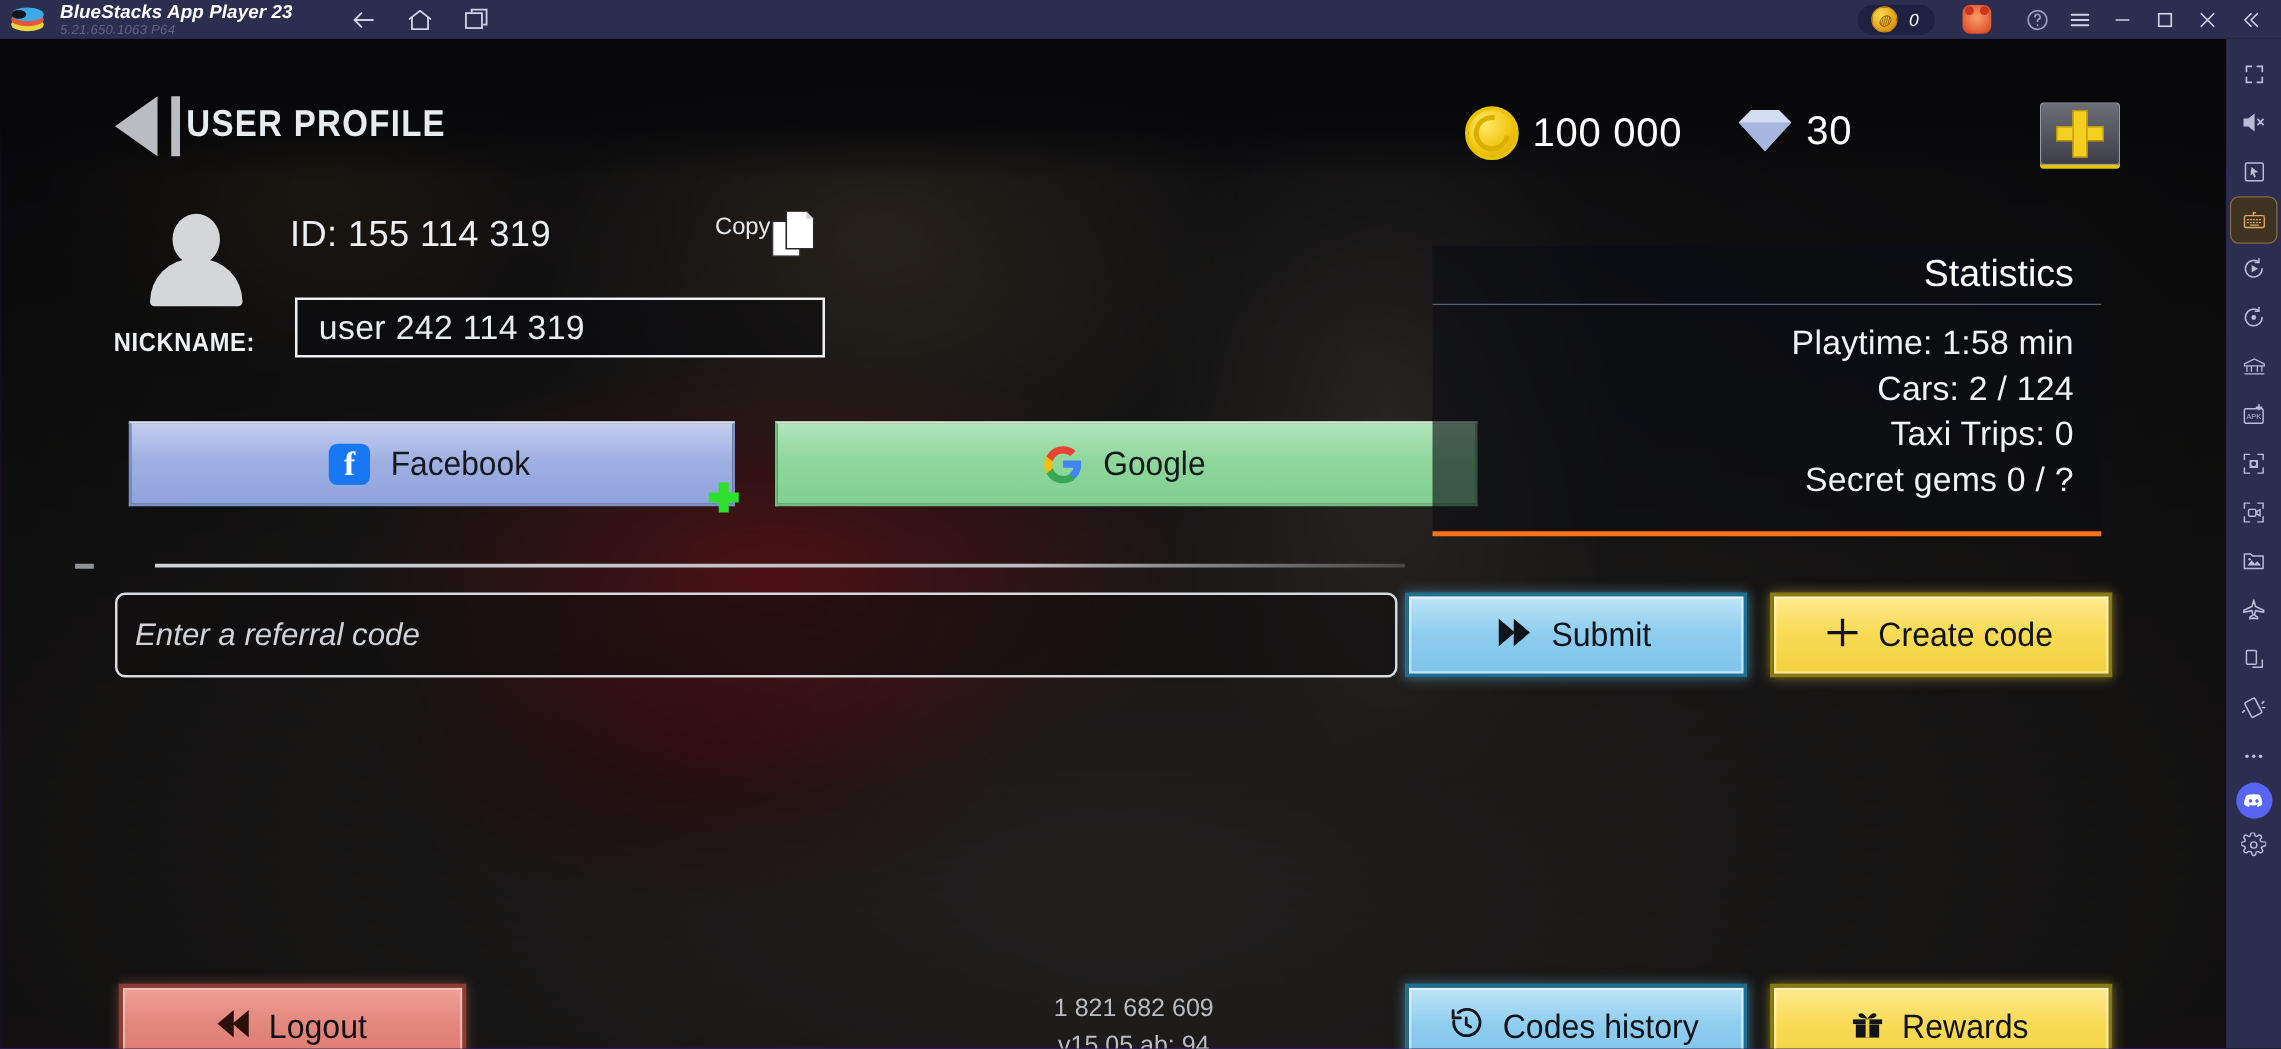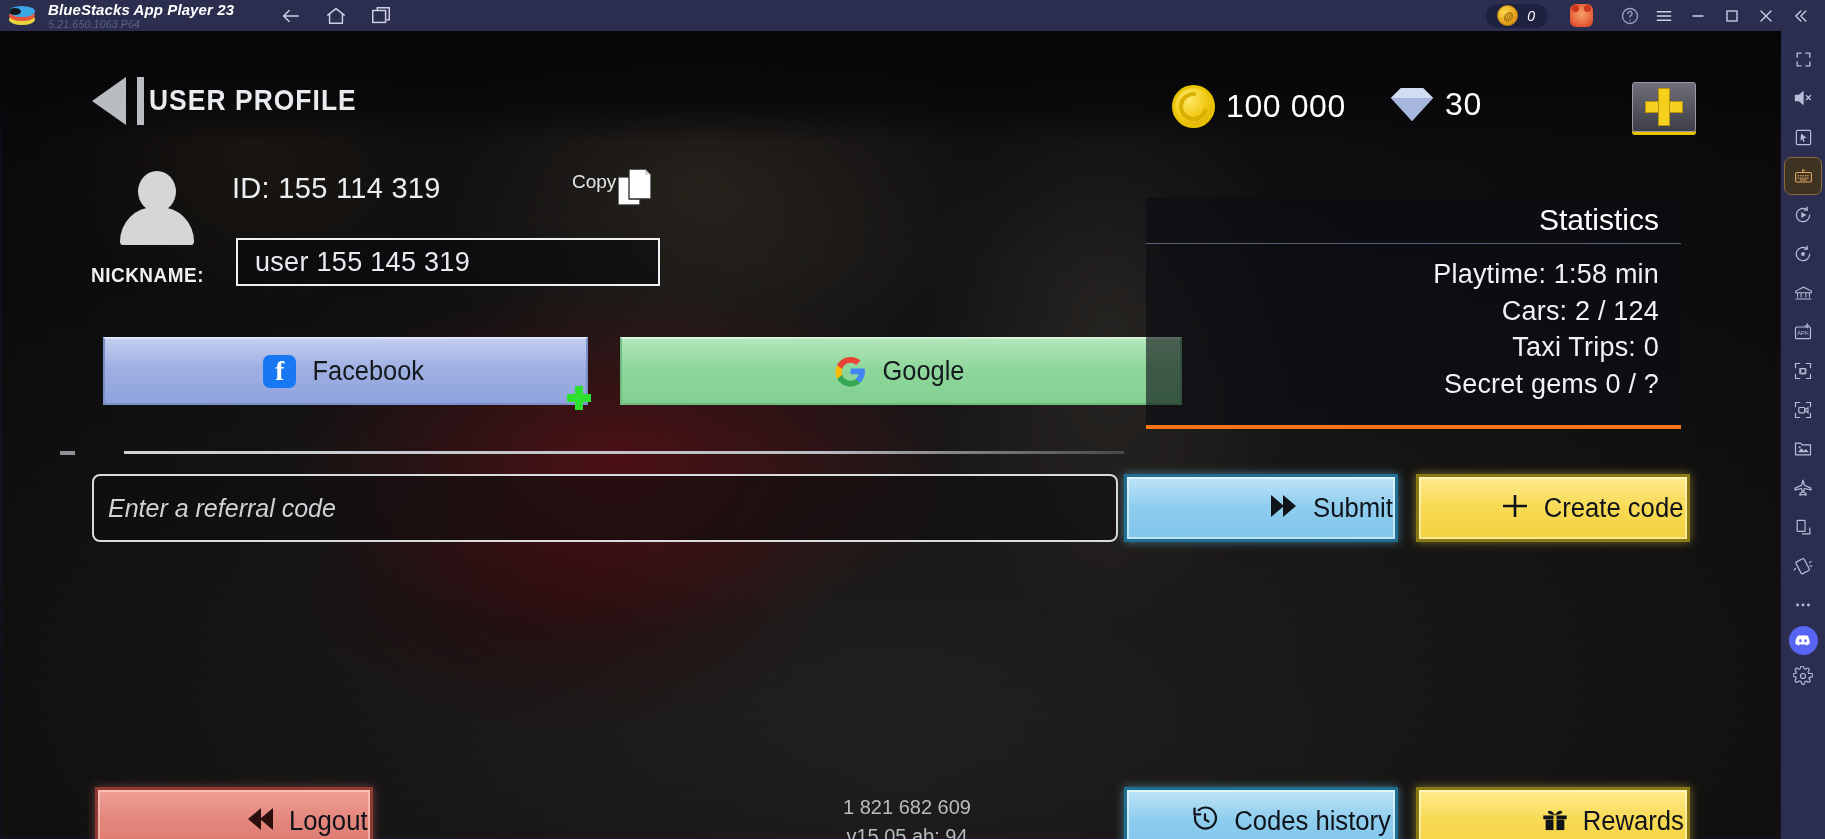--- a/index.html
+++ b/index.html
@@ -154,21 +154,21 @@
     background:#8e9196; }
 
   
   .refinput { position:absolute; left:92px; top:443px; width:1026px; height:68px;
     background:rgba(14,12,12,.55); border:2px solid #d8dadd; border-radius:8px;
     display:flex; align-items:center; padding-left:14px; }
   .refinput span { color:#cfd2d6; font-size:25px; font-style:italic;
     font-family:"Liberation Sans Narrow","Liberation Sans",sans-serif; }
 
   .gbtn { position:absolute; height:68px; display:flex; align-items:center;
-    justify-content:flex-end; gap:11px; }
+    justify-content:center; gap:11px; }
   .gbtn .lbl { font-size:27px; color:#10131a;
     font-family:"Liberation Sans Narrow","Liberation Sans",sans-serif;
     transform:scaleX(.95); }
   .gbtn-blue { background:linear-gradient(180deg,#bfe4f7 0%,#8ecdee 48%,#7ec4ea 100%);
     border:3px solid #1f6f93; box-shadow:inset 0 0 0 2px #ffffff88,
       0 0 9px rgba(120,200,240,.5); }
   .gbtn-yellow { background:linear-gradient(180deg,#ffeb8f 0%,#f8da55 48%,#f3d23f 100%);
     border:3px solid #8a7a14; box-shadow:inset 0 0 0 2px #fffbe088,
       0 0 9px rgba(240,215,70,.45); }
   .gbtn-red { background:linear-gradient(180deg,#f0a196 0%,#e3867c 48%,#dd786e 100%);
@@ -314,21 +314,21 @@
     <div class="nicklabel">NICKNAME:</div>
     <div class="idtext">ID: 155 114 319</div>
     <div class="copylabel">Copy</div>
     <div class="copyic">
       <svg width="34" height="38" viewBox="0 0 34 38">
         <rect x="0" y="8" width="22" height="28" fill="#ffffff" stroke="#2a2a2a" stroke-width="1.3"></rect>
         <polygon points="11,0 27,0 33,6 33,30 11,30" fill="#ffffff" stroke="#2a2a2a" stroke-width="1.3"></polygon>
         <polygon points="27,0 33,6 27,6" fill="#cfd2d6"></polygon>
       </svg>
     </div>
-    <div class="nickinput">user 155 145 319</div>
+    <div class="nickinput">user 242 114 319</div>
 
     <div class="btn-fb">
       <div class="fb-ic">f</div>
       <span>Facebook</span>
     </div>
     <div class="btn-gg">
       <div class="gg-ic">
         <svg width="33" height="33" viewBox="0 0 48 48">
           <path fill="#4285F4" d="M45 24c0-1.6-.15-3.1-.4-4.5H24v8.5h11.8c-.5 2.7-2 5-4.3 6.5v5.4h7c4-3.7 6.5-9.2 6.5-15.9z"></path>
           <path fill="#34A853" d="M24 46c5.8 0 10.7-1.9 14.3-5.2l-7-5.4c-1.9 1.3-4.4 2.1-7.3 2.1-5.6 0-10.4-3.8-12.1-8.9H4.7v5.6C8.3 41.4 15.6 46 24 46z"></path>

